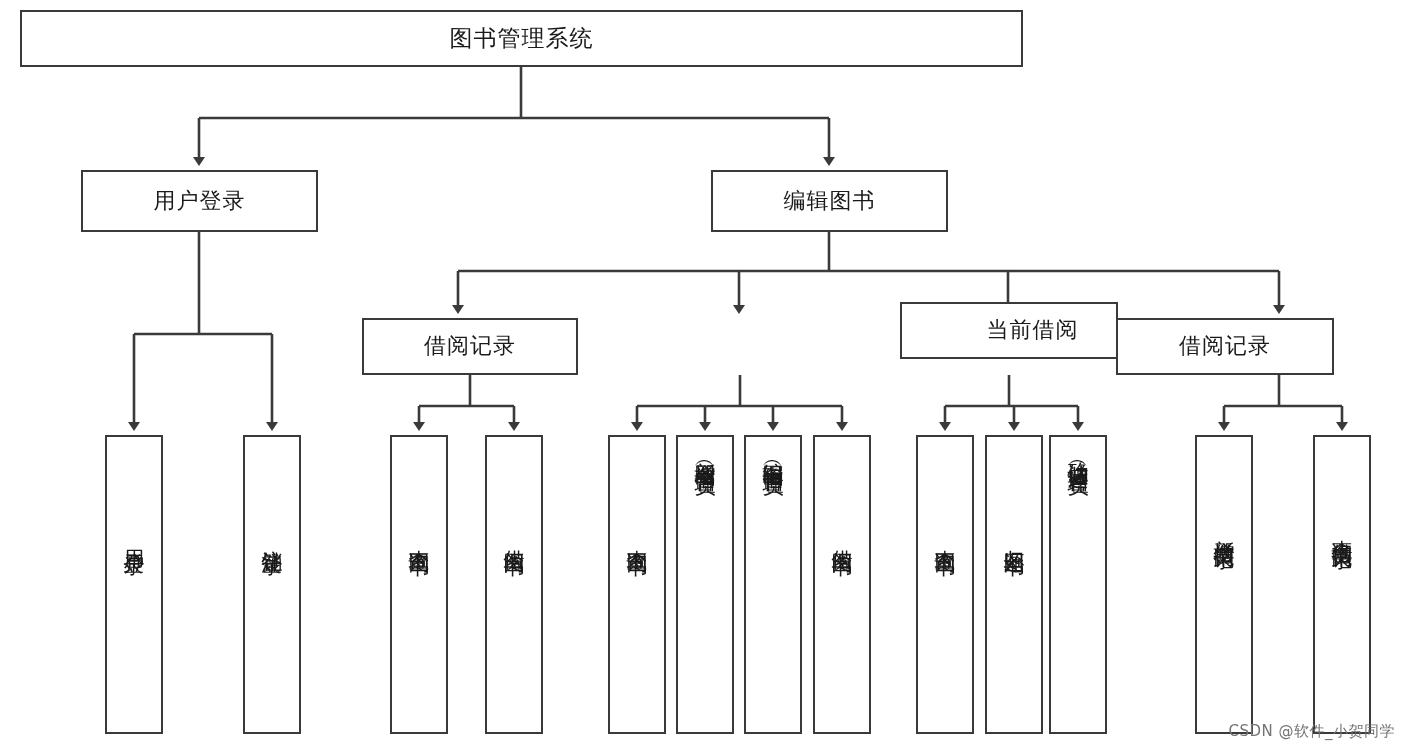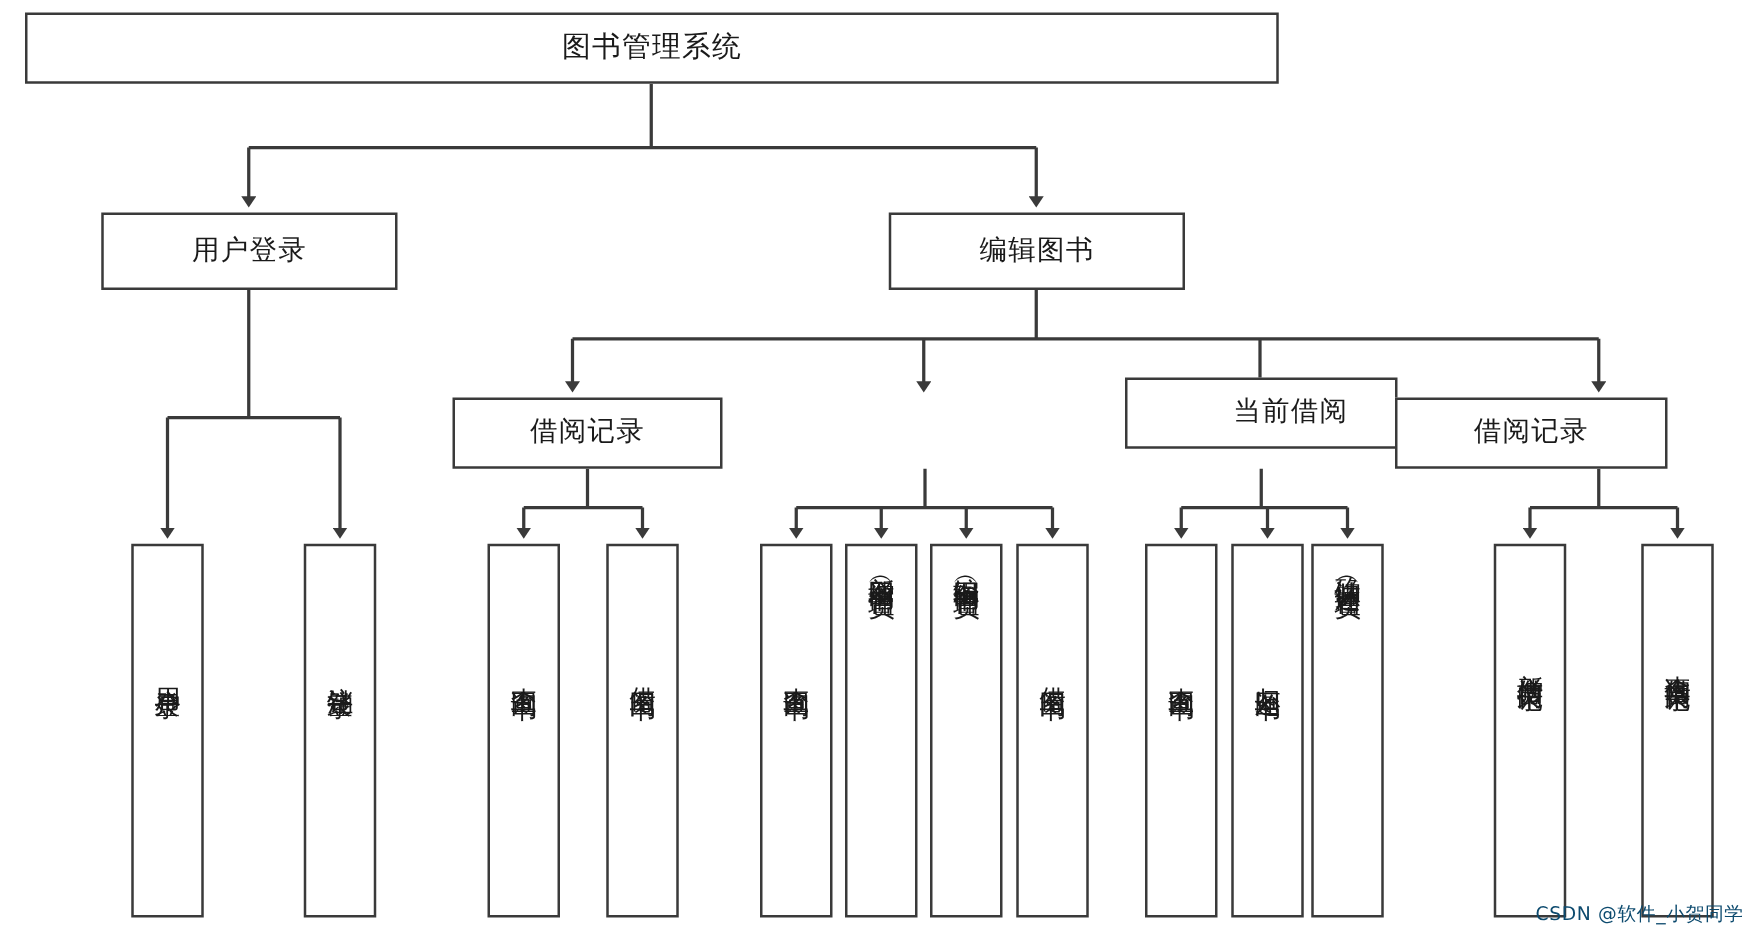--- a/index.html
+++ b/index.html
@@ -45,21 +45,21 @@
     white-space:nowrap;
   }
   .v-node.mid .label{padding-top:0;}
   .v-node.pad2 .label{padding-top:78px;}
   .v-node.pad3 .label{padding-top:88px;}
 
   #watermark{
     position:absolute;
     right:10px;bottom:6px;
     font-size:15px;
-    color:#0c4a6e;
+    color:#737373;
     letter-spacing:0.5px;
     white-space:nowrap;
   }
 </style>
 </head>
 <body>
 
 <div id="canvas">
 
   <svg id="wires" viewBox="0 0 1405 747" xmlns="http://www.w3.org/2000/svg">

